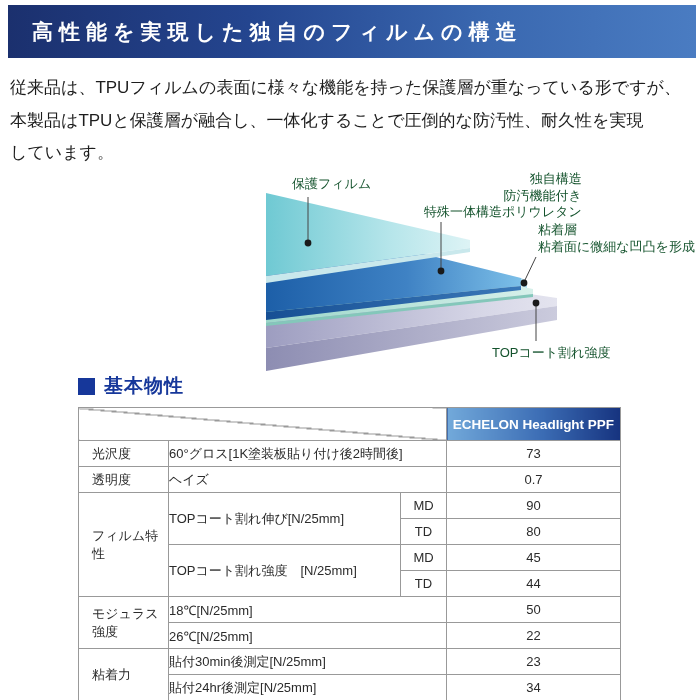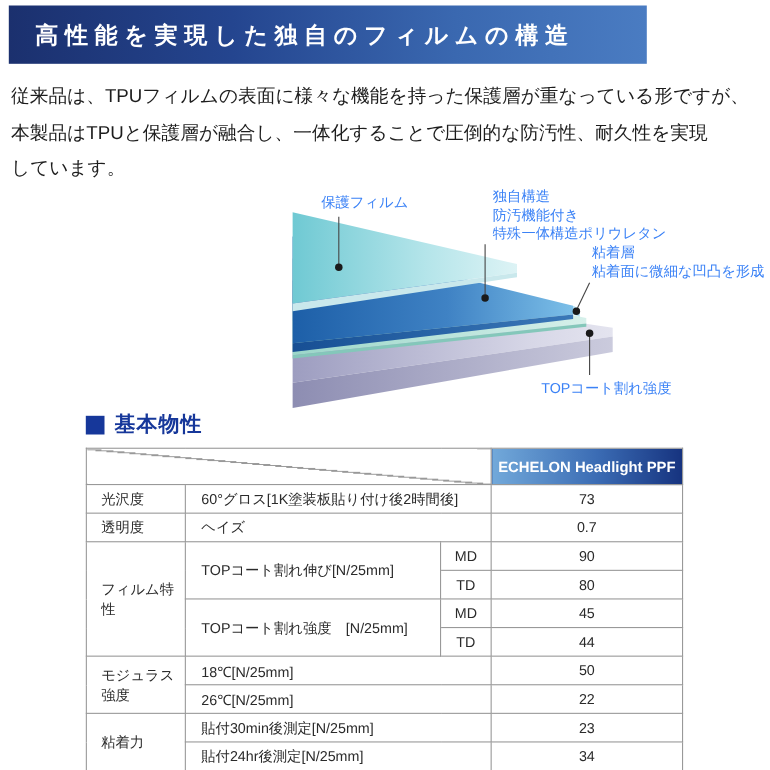--- a/index.html
+++ b/index.html
@@ -2,48 +2,48 @@
 <html><head>
 <meta charset="utf-8">
 <style>
   html,body{margin:0;padding:0;}
   body{
     width:700px;height:700px;position:relative;background:#ffffff;
     font-family:"Liberation Sans", sans-serif;color:#1c1c1c;overflow:hidden;
   }
   
   .banner{
-    position:absolute;left:8px;top:5px;width:580px;height:53px;
+    position:absolute;left:8px;top:5px;width:688px;height:53px;
     background:linear-gradient(90deg,#1b306e 0%,#24458f 35%,#3a68b0 70%,#4a7cc2 100%);
     display:flex;align-items:center;
   }
   .banner-title{
     font-family:"Liberation Serif", serif;
     color:#ffffff;font-size:21px;font-weight:600;letter-spacing:6px;
     padding-left:24px;white-space:nowrap;
   }
   
   .intro{position:absolute;left:10px;top:72px;width:688px;
     font-size:17px;line-height:32.5px;color:#1d1d1d;}
   .intro div{white-space:nowrap;}
   
   .diagram-svg{position:absolute;left:0;top:165px;}
-  .dlabel{position:absolute;font-size:13px;line-height:16.5px;color:#3b82f6;white-space:nowrap;}
+  .dlabel{position:absolute;font-size:13px;line-height:16.5px;color:#14532d;white-space:nowrap;}
   
   .section-head{position:absolute;left:78px;top:373px;display:flex;align-items:center;}
   .section-square{width:17px;height:17px;background:#16379a;margin-right:9px;}
   .section-title{font-size:19px;font-weight:bold;color:#16379a;letter-spacing:1px;}
   
   .spec-table{
     position:absolute;left:78px;top:407px;border-collapse:collapse;table-layout:fixed;
     font-size:13px;color:#2b2b2b;
   }
   .spec-table td{border:1px solid #999;padding:0;vertical-align:middle;height:25px;}
   .spec-table td.cat{padding-left:13px;}
-  .spec-table td.measure{padding-left:14px;}
+  .spec-table td.measure{}
   .spec-table td.dir{text-align:center;}
   .spec-table td.val{text-align:center;}
   .spec-table td.corner{
     position:relative;border-bottom:1px solid #999;
     background:linear-gradient(to top right,
       transparent calc(50% - 0.7px), #999 calc(50% - 0.7px),
       #999 calc(50% + 0.7px), transparent calc(50% + 0.7px));
   }
   .spec-table td.product{
     background:linear-gradient(90deg,#72a9da 0%,#3b6cb4 55%,#16337f 100%);
@@ -116,21 +116,21 @@
   <g fill="#1a1a1a">
     <circle cx="308" cy="78" r="3.4"></circle>
     <circle cx="441" cy="106" r="3.4"></circle>
     <circle cx="524" cy="118" r="3.4"></circle>
     <circle cx="536" cy="138" r="3.4"></circle>
   </g>
 </svg>
 
 <div class="dlabel" style="left:292px;top:176px;">保護フィルム</div>
 
-<div class="dlabel" style="left:448px;top:171px;">
+<div class="dlabel" style="left:424px;top:171px;text-align:right;">
   <div>独自構造</div>
   <div>防汚機能付き</div>
   <div>特殊一体構造ポリウレタン</div>
 </div>
 
 <div class="dlabel" style="left:538px;top:222px;">
   <div>粘着層</div>
   <div>粘着面に微細な凹凸を形成</div>
 </div>
 

